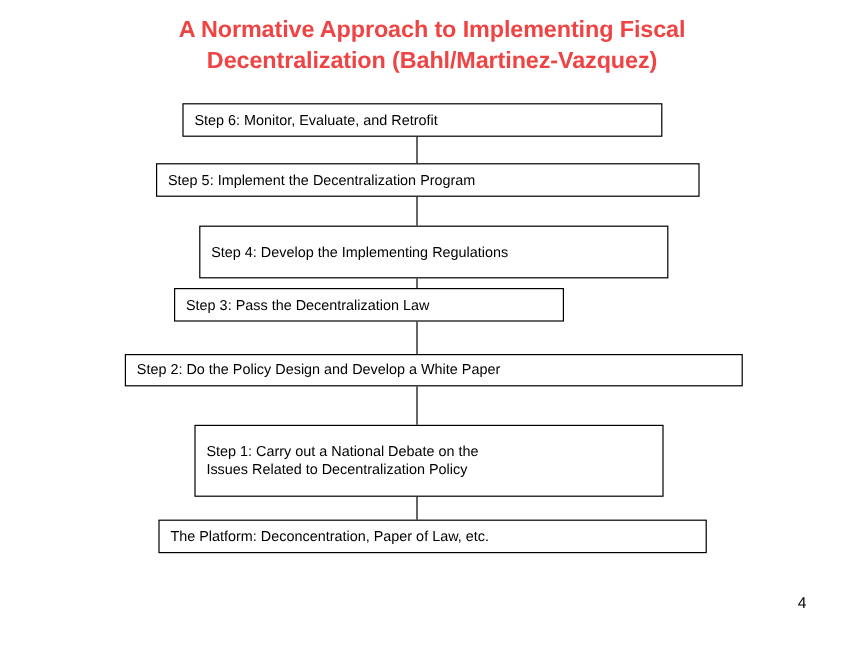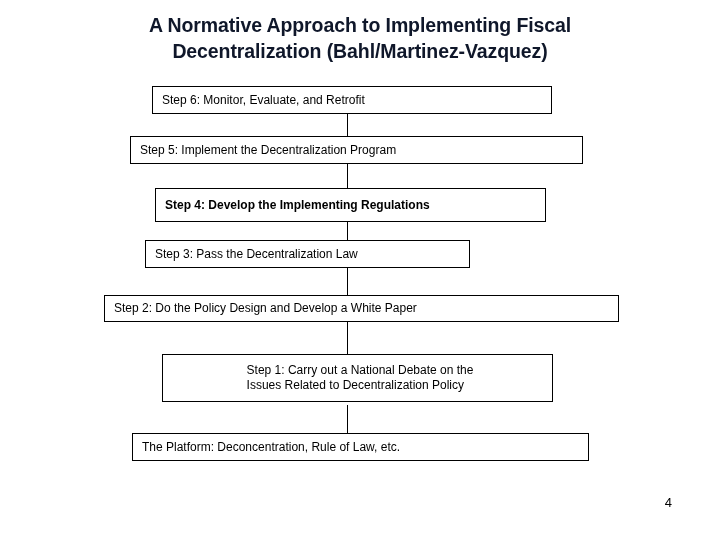--- a/index.html
+++ b/index.html
@@ -20,21 +20,21 @@
   .title {
     position: absolute;
     left: 30px;
     top: 12px;
     width: 660px;
     text-align: center;
     font-size: 19.5px;
     font-weight: bold;
     line-height: 1.35;
     letter-spacing: -0.1px;
-    color: #0f172a;
+    color: #ef4444;
   }
   .node {
     position: absolute;
     box-sizing: border-box;
     border: 1px solid #000000;
     background: #ffffff;
     display: flex;
     align-items: center;
     font-size: 12px;
     line-height: 1.25;
@@ -78,36 +78,36 @@
   <div class="connector" style="left:347px; top:405px; height:29px;"></div>
 
   <div class="node" style="left:152px; top:86px; width:400px; height:28px;">
     <span class="label">Step 6: Monitor, Evaluate, and Retrofit</span>
   </div>
 
   <div class="node" style="left:130px; top:136px; width:453px; height:28px;">
     <span class="label">Step 5: Implement the Decentralization Program</span>
   </div>
 
-  <div class="node" style="left:155px; top:188px; width:391px; height:34px;font-weight:bold;">
+  <div class="node" style="left:166px; top:188px; width:391px; height:44px;">
     <span class="label">Step 4: Develop the Implementing Regulations</span>
   </div>
 
   <div class="node" style="left:145px; top:240px; width:325px; height:28px;">
     <span class="label">Step 3: Pass the Decentralization Law</span>
   </div>
 
   <div class="node" style="left:104px; top:295px; width:515px; height:27px;text-align:right;">
     <span class="label">Step 2: Do the Policy Design and Develop a White Paper</span>
   </div>
 
-  <div class="node" style="left:162px; top:354px; width:391px; height:48px;justify-content:center;">
+  <div class="node" style="left:162px; top:354px; width:391px; height:60px;">
     <span class="label">Step 1: Carry out a National Debate on the
 Issues Related to Decentralization Policy</span>
   </div>
 
   <div class="node" style="left:132px; top:433px; width:457px; height:28px;">
-    <span class="label">The Platform: Deconcentration, Rule of Law, etc.</span>
+    <span class="label">The Platform: Deconcentration, Paper of Law, etc.</span>
   </div>
 
   <div class="page-number" style="left:640px; top:495px; width:32px;">4</div>
 
 </div>
 
 </body></html>

